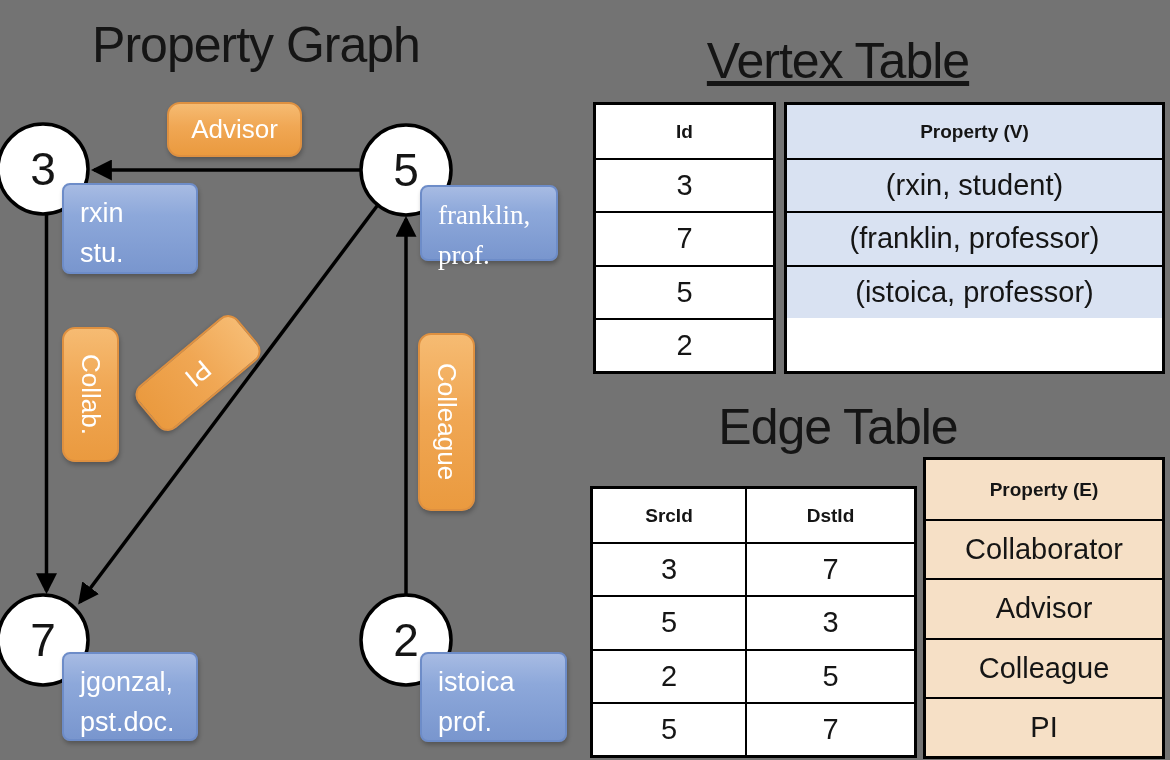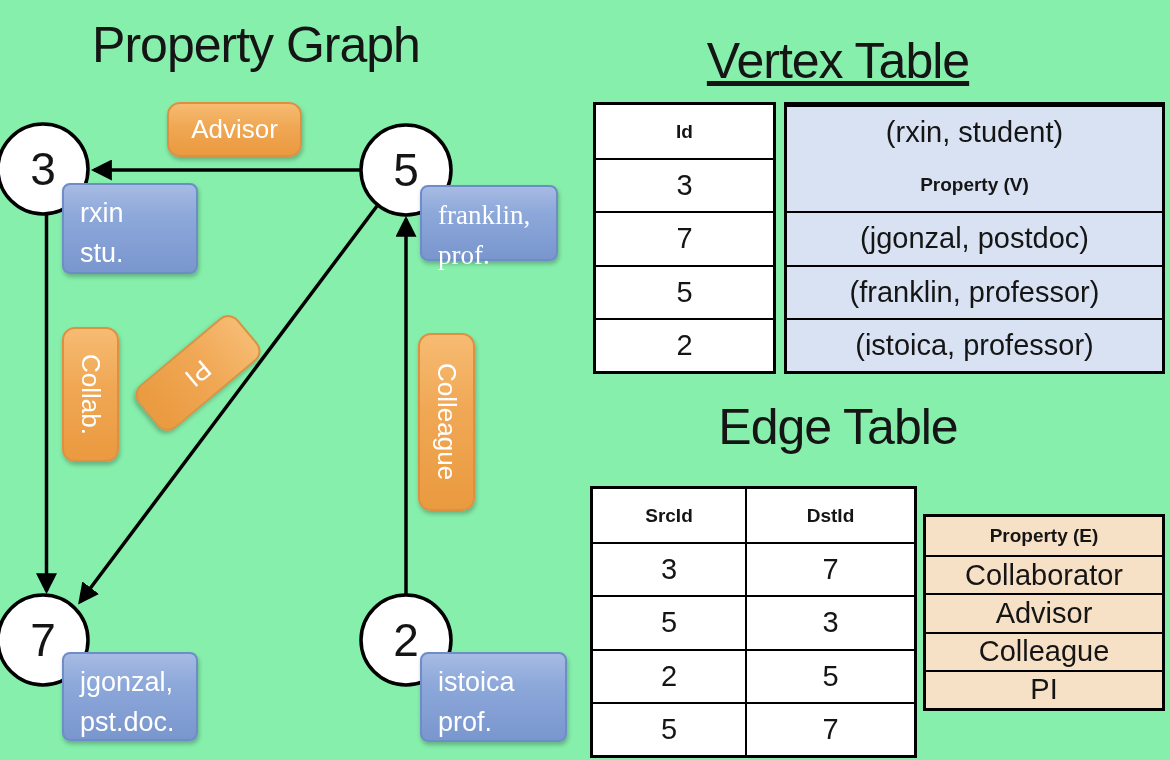--- a/index.html
+++ b/index.html
@@ -1,17 +1,17 @@
 <!DOCTYPE html>
 <html><head>
 <meta charset="utf-8">
 <style>
   html,body{margin:0;padding:0;background:#fff;}
   .stage{
-    position:relative;width:1170px;height:760px;background:#86efac;
+    position:relative;width:1170px;height:760px;background:#737373;
     font-family:"Liberation Sans",sans-serif;color:#111;overflow:hidden;
   }
   .title{
     position:absolute;text-align:center;font-size:50px;font-weight:400;
     letter-spacing:-1px;color:#151515;white-space:nowrap;
   }
   .graph-svg{position:absolute;left:0;top:0;}
   .node-num{
     position:absolute;width:100px;height:64px;line-height:64px;
     text-align:center;font-size:46px;color:#151515;
@@ -106,41 +106,40 @@
 
   <div class="tbl" style="left:593px;top:102px;width:183px;height:272px;grid-template-rows:repeat(5,1fr);">
     <div class="cell hdr">Id</div>
     <div class="cell rule">3</div>
     <div class="cell rule">7</div>
     <div class="cell rule">5</div>
     <div class="cell rule">2</div>
   </div>
 
   <div class="tbl" style="left:784px;top:102px;width:381px;height:272px;grid-template-rows:repeat(5,1fr);">
+    <div class="cell hdr bluecol">Property (V)</div>
     <div class="cell rule bluecol">(rxin, student)</div>
-    <div class="cell hdr bluecol">Property (V)</div>
-    <div class="cell rule bluecol">(jgonzal, postdoc)</div>
     <div class="cell rule bluecol">(franklin, professor)</div>
     <div class="cell rule bluecol">(istoica, professor)</div>
   </div>
 
   <div class="tbl" style="left:590px;top:486px;width:327px;height:272px;grid-template-columns:152px 1fr;grid-template-rows:repeat(5,1fr);">
     <div class="cell hdr">SrcId</div>
     <div class="cell hdr colrule">DstId</div>
     <div class="cell rule">3</div>
     <div class="cell rule colrule">7</div>
     <div class="cell rule">5</div>
     <div class="cell rule colrule">3</div>
     <div class="cell rule">2</div>
     <div class="cell rule colrule">5</div>
     <div class="cell rule">5</div>
     <div class="cell rule colrule">7</div>
   </div>
 
-  <div class="tbl" style="left:923px;top:514px;width:242px;height:197px;grid-template-rows:repeat(5,1fr);">
+  <div class="tbl" style="left:923px;top:457px;width:242px;height:302px;grid-template-rows:repeat(5,1fr);">
     <div class="cell hdr tancol">Property (E)</div>
     <div class="cell rule tancol">Collaborator</div>
     <div class="cell rule tancol">Advisor</div>
     <div class="cell rule tancol">Colleague</div>
     <div class="cell rule tancol">PI</div>
   </div>
 
 </div>
 
 </body></html>

